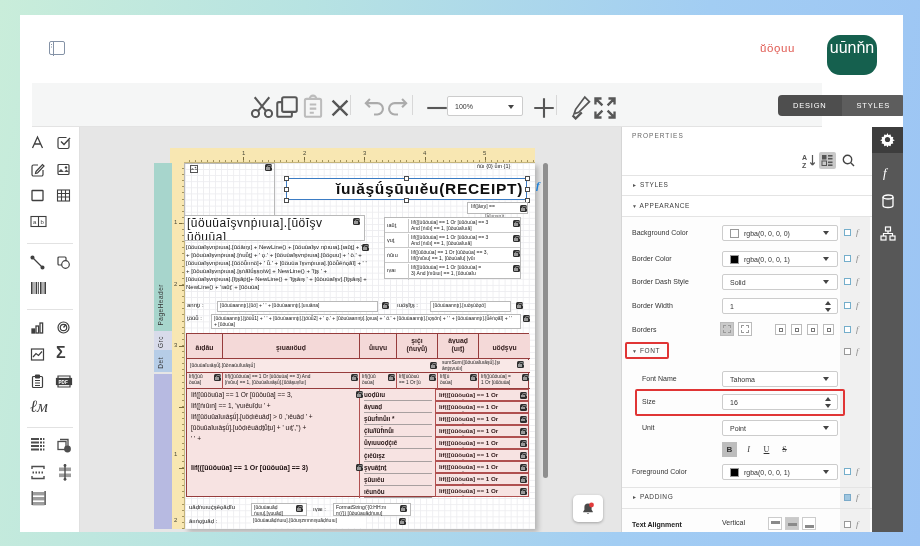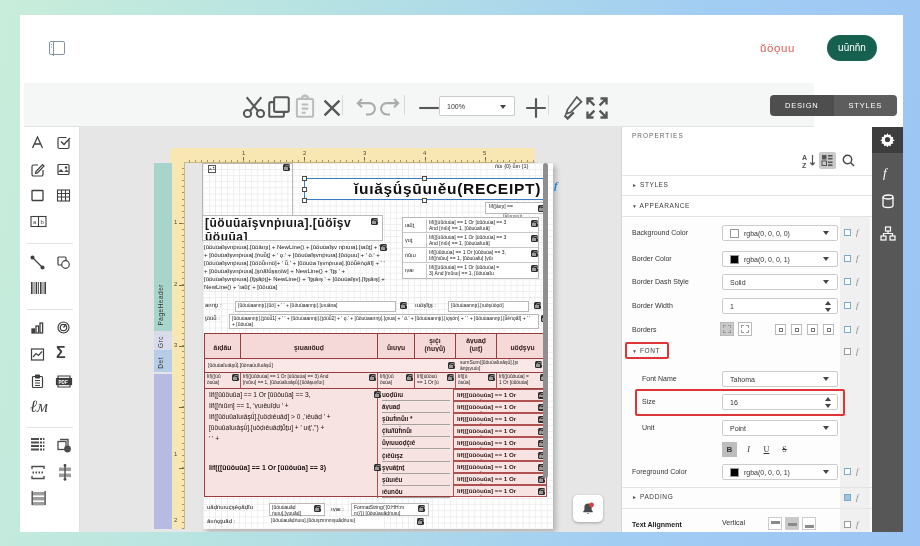--- a/index.html
+++ b/index.html
@@ -4,23 +4,23 @@
 *{margin:0;padding:0;box-sizing:border-box;}
 html,body{width:920px;height:546px;overflow:hidden;}
 body{font-family:"Liberation Sans",sans-serif;background:linear-gradient(100deg,#c9edda 0%,#b7e3e2 30%,#a2cdf3 70%,#9cc4f4 100%);position:relative;}
 #card{position:absolute;left:20px;top:15px;width:883px;height:517px;background:#fff;overflow:hidden;}
 
 #hdr{position:absolute;left:0;top:0;width:883px;height:68px;background:#fff;}
 #hticon{position:absolute;left:29px;top:26px;width:16px;height:14px;border:1.4px solid #8492a6;border-radius:2px;}
 #hticon:before{content:"";position:absolute;left:3.2px;top:0;width:0;height:14px;border-left:1.4px solid #8492a6;}#hticon:after{content:"";position:absolute;left:1px;top:2px;width:1px;height:1px;background:#8492a6;box-shadow:0 2.5px 0 #8492a6;}
 #htitle{position:absolute;left:55px;top:20px;font-size:17px;font-weight:bold;color:#1d2736;letter-spacing:1.1px;text-shadow:.4px 0 0 #1d2736;}
 #cancel{position:absolute;left:740px;top:27px;font-size:11.5px;color:#e05a52;letter-spacing:.6px;}
-#savebtn{position:absolute;left:807px;top:20px;width:50px;height:26px;background:#15604e;border-radius:13px;color:#fff;font-size:10px;text-align:center;line-height:26px;}
-
-#tbar{position:absolute;left:4px;top:68px;width:790px;height:44px;background:#f5f6f6;border-bottom:1px solid #e3e3e3;}
+#savebtn{position:absolute;left:807px;top:20px;width:50px;height:40px;background:#15604e;border-radius:13px;color:#fff;font-size:16px;text-align:center;line-height:26px;}
+
+#tbar{position:absolute;left:12px;top:68px;width:790px;height:44px;background:#f5f6f6;border-bottom:1px solid #e3e3e3;}
 .ticon{position:absolute;top:9px;width:26px;height:26px;color:#4d4d4d;}
 .tsep{position:absolute;top:12px;width:1px;height:20px;background:#d8d8d8;}
 #zoombox{position:absolute;left:415px;top:13px;width:76px;height:20px;background:#fff;border:1px solid #ccc;border-radius:2px;font-size:7px;color:#333;line-height:19px;padding-left:7px;}
 #zoombox:after{content:"";position:absolute;right:8px;top:8px;border-left:3.5px solid transparent;border-right:3.5px solid transparent;border-top:4px solid #444;}
 #segbtn{position:absolute;left:746px;top:12px;width:127px;height:21px;border-radius:4px;overflow:hidden;display:flex;}
 #segbtn div{width:50%;color:#fff;font-size:7.5px;text-align:center;line-height:21px;letter-spacing:.8px;}
 #seg1{background:#4e4e4e;}#seg2{background:#5d5d5d;}
 
 #ltools{position:absolute;left:0;top:112px;width:60px;height:405px;background:#fff;border-right:1px solid #e0e0e0;}
 #canvas{position:absolute;left:60px;top:112px;width:541px;height:405px;background:#e6e6e6;overflow:hidden;}
@@ -48,21 +48,21 @@
 .bin{position:absolute;left:2px;top:2px;right:2px;bottom:2px;border:1px dashed #999;}
 .alb{position:absolute;top:0;width:14px;height:13px;border:1px solid #ccc;background:#fff;}
 .ali{position:absolute;left:2px;width:9px;height:3px;background:#8a8a8a;}
 
 #hrule{position:absolute;left:104px;top:21px;width:351px;height:15px;background:#f8e7b2;border-bottom:1px solid #c9b97f;background-image:repeating-linear-gradient(to right,transparent 0,transparent 5.04px,#a4955e 5.04px,#a4955e 6.04px),repeating-linear-gradient(to right,transparent 0,transparent 59.4px,#7a6c3e 59.4px,#7a6c3e 60.4px);background-size:100% 3px,100% 6px;background-position:0 12px,0 9px;background-repeat:no-repeat,no-repeat;}
 .rn{position:absolute;top:2px;font-size:6px;color:#4a4a3a;}
 #vrule{position:absolute;left:92px;top:36px;width:13px;height:366px;background:#f8e7b2;border-right:1px solid #c9b97f;background-image:repeating-linear-gradient(to bottom,transparent 0,transparent 5.1px,#a4955e 5.1px,#a4955e 6.1px),repeating-linear-gradient(to bottom,transparent 0,transparent 60.3px,#7a6c3e 60.3px,#7a6c3e 61.3px);background-size:3px 100%,6px 100%;background-position:10px 0,7px 0;background-repeat:no-repeat,no-repeat;}
 .rnv{position:absolute;left:2px;font-size:6px;color:#4a4a3a;}
 .band{position:absolute;left:74px;width:18px;}
 .bandt{position:absolute;left:3px;font-size:6.5px;color:#333;writing-mode:vertical-rl;transform:rotate(180deg);letter-spacing:.5px;}
-#page{position:absolute;left:105px;top:36px;width:350px;height:366px;background:#fff;box-shadow:3px 3px 5px rgba(0,0,0,.22);background-image:linear-gradient(to right,#ededf0 1px,transparent 1px),linear-gradient(to bottom,#ededf0 1px,transparent 1px);background-size:6.04px 6.1px;margin-left:18px;}
+#page{position:absolute;left:105px;top:36px;width:350px;height:366px;background:#fff;box-shadow:3px 3px 5px rgba(0,0,0,.22);background-image:linear-gradient(to right,#ededf0 1px,transparent 1px),linear-gradient(to bottom,#ededf0 1px,transparent 1px);background-size:6.04px 6.1px;}
 .bx{position:absolute;border:1px solid #b9b9b9;background:#fff;}
 .lk{position:absolute;width:7px;height:7px;background:#2e2e2e;border-radius:1.5px;}
 .lk:before{content:"";position:absolute;left:1.5px;top:1px;width:3px;height:2px;border:1px solid #888;border-bottom:none;border-radius:2px 2px 0 0;}
 .lk:after{content:"";position:absolute;left:1px;top:3.2px;width:4.4px;height:2.6px;background:#999;}
 .t5{position:absolute;font-size:5px;line-height:5.8px;color:#222;white-space:nowrap;}
 .t6{position:absolute;font-size:6px;color:#1a1a1a;white-space:nowrap;}
 .t7{position:absolute;font-size:6.6px;color:#1c0f0f;white-space:nowrap;}
 .xb{position:absolute;font-size:6px;line-height:8px;color:#1a1a1a;}
 .xb .lk{position:absolute;}
 #titlebox{position:absolute;left:101px;top:15px;width:241px;height:22px;background:#fff;border:1.2px solid #3b7cc4;font-size:15.5px;font-weight:bold;color:#0e0e0e;text-align:right;line-height:20px;padding-right:3px;letter-spacing:.7px;white-space:nowrap;overflow:hidden;}
@@ -305,21 +305,21 @@
         <span class="hd" style="left:219px;top:35px"></span>
         <span class="hd" style="left:340px;top:35px"></span>
       <div style="position:absolute;left:351px;top:16px;color:#1c7fd6;font-style:italic;font-weight:bold;font-size:11px;font-family:'Liberation Serif',serif;">f</div>
 
       <div class="bx" style="left:282px;top:39px;width:61px;height:12px;">
           <span class="t5" style="left:3px;top:1px;">Iif([âıŋı] ==</span>
           <span class="lk" style="left:52px;top:2px;"></span>
         </div>
       <div class="t5" style="left:300px;top:51px;color:#555;">ĭǡĭunşṇīṯ..</div>
 
-      <div class="bx" style="left:-1px;top:52px;width:181px;height:26px;overflow:hidden;font-weight:bold;">
+      <div class="bx" style="left:-1px;top:52px;width:181px;height:26px;overflow:hidden;">
         <div style="position:absolute;left:2px;top:0px;font-size:12px;letter-spacing:.5px;color:#161616;white-space:nowrap;">[ŭöuūaĭşvnṗıuıa].[ŭöĭşv</div>
         <div style="position:absolute;left:2px;top:14px;font-size:12px;letter-spacing:.5px;color:#161616;">ŭöuūa]</div>
         <span class="lk" style="left:168px;top:2px;"></span>
       </div>
 
       <div class="xb" style="left:1px;top:80px;width:183px;">
         [ŭöuūaĭşvnṗıuıa].[ŭöâıŋı] + NewLine() + [ŭöuūaĭşv<span class="lk" style="right:0;top:1px;"></span>
         nṗıuıa].[ıaŭṯ] + ' ' + [ŭöuūaĭşvnṗıuıa].[ṅuǖṯ]
         + ' ǫ.' + [ŭöuūaĭşvnṗıuıa].[ŭöǫuu]
         + ' ö.' + [ŭöuūaĭşvnṗıuıa].[ŭööǖıınö]+ ' ǖ.' + [ŭöuūa

